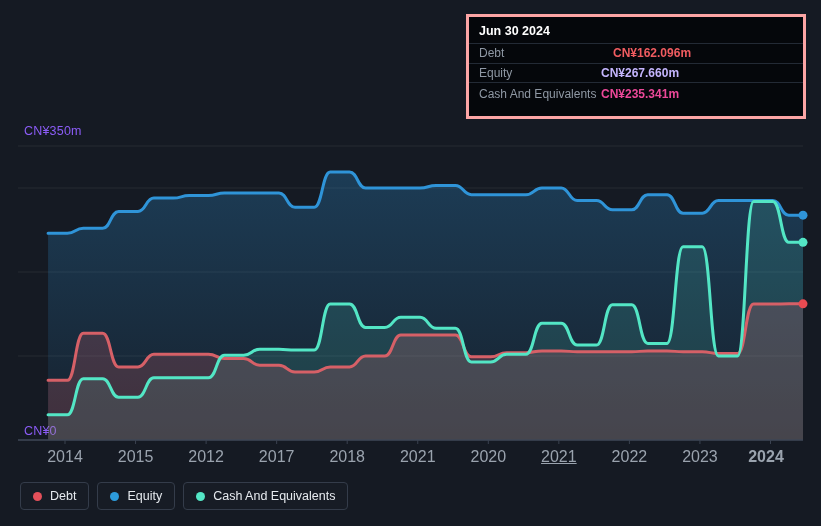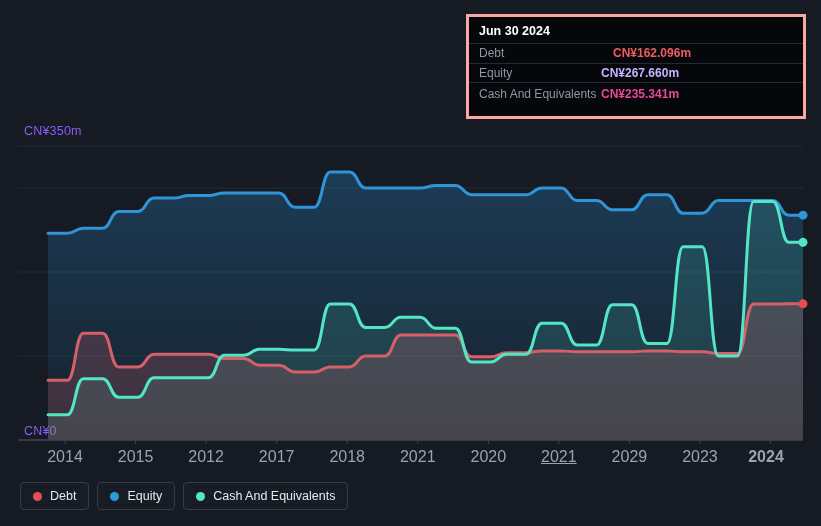--- a/index.html
+++ b/index.html
@@ -79,21 +79,21 @@
 
 <div id="x-axis-labels">
     <span style="left: 65px;">2014</span>
     <span style="left: 135.55px;">2015</span>
     <span style="left: 206.1px;">2012</span>
     <span style="left: 276.65px;">2017</span>
     <span style="left: 347.2px;">2018</span>
     <span style="left: 417.75px;">2021</span>
     <span style="left: 488.3px;">2020</span>
     <span style="left: 558.85px; text-decoration: underline;">2021</span>
-    <span style="left: 629.4px;">2029</span>
+    <span style="left: 629.4px;">2022</span>
     <span style="left: 699.95px;">2023</span>
     <span style="left: 766px; font-weight: bold;">2024</span>
   </div>
 
 <div id="tooltip">
   <div class="tt-title">Jun 30 2024</div>
   <div class="tt-row tt-divider">
     <span class="lbl">Debt</span>
     <span class="val" style="color: rgb(240, 92, 96); margin-left: 12px;">CN¥162.096m</span>
   </div>

